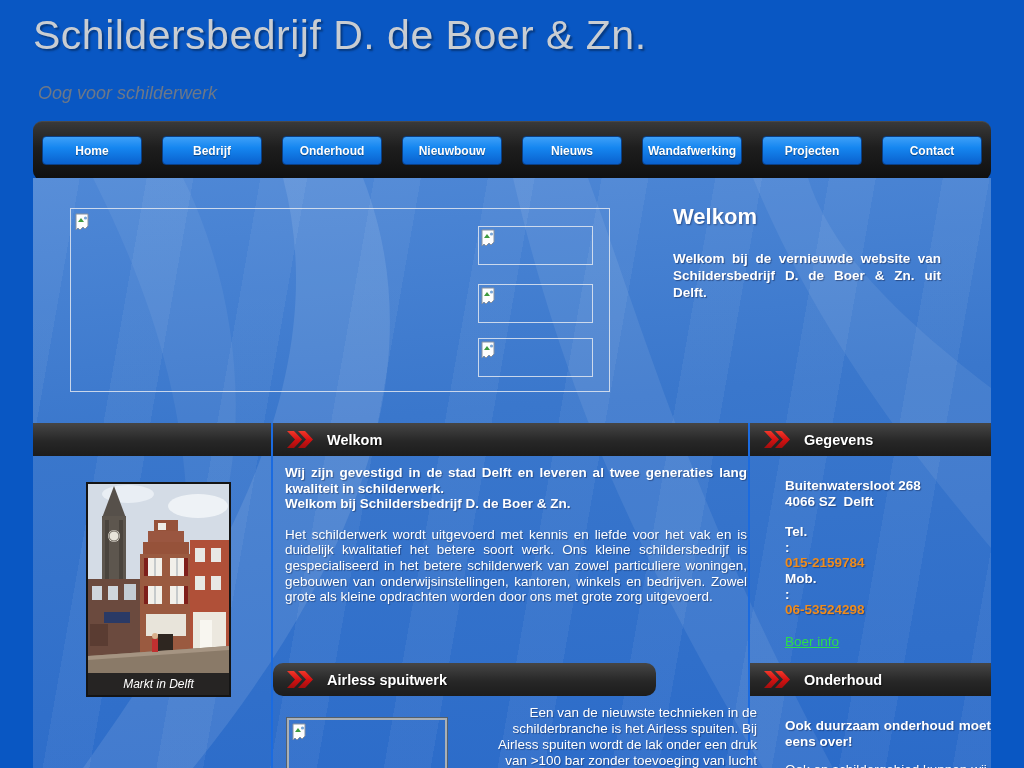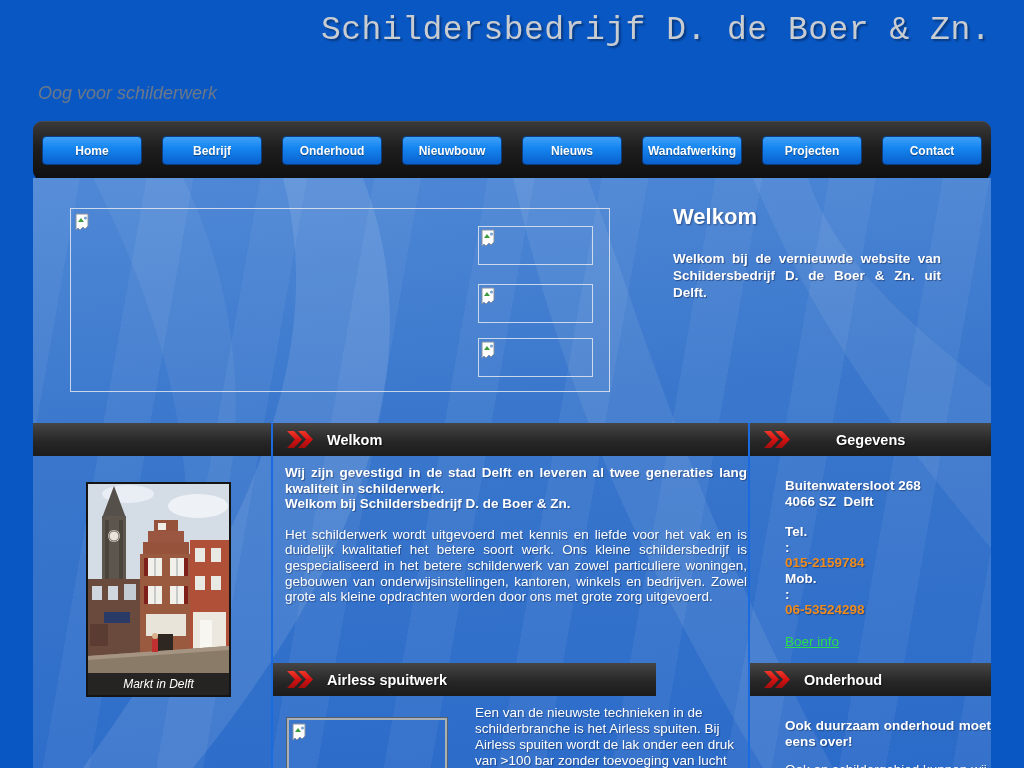--- a/index.html
+++ b/index.html
@@ -5,23 +5,23 @@
   html,body{margin:0;padding:0;}
   body{
     width:1024px;height:768px;overflow:hidden;position:relative;
     background:#0957C3;
     font-family:"Liberation Sans","DejaVu Sans",sans-serif;
   }
   .abs{position:absolute;}
 
   
   .page-title{
-    left:33px;top:12px;width:958px;text-align:right;
-    font-family:Liberation Mono, monospace;
-    font-size:33px;color:#C9CDD2;letter-spacing:.5px;
+    left:33px;top:12px;width:958px;text-align:left;
+    font-family:Liberation Sans, sans-serif;
+    font-size:41px;color:#C9CDD2;letter-spacing:.5px;
     text-shadow:2px 2px 2px rgba(0,0,0,.35);
   }
   .tagline{
     left:38px;top:83px;font-size:18px;font-style:italic;color:#6D7888;
   }
 
   
   .navbar{
     left:33px;top:121px;width:958px;height:59px;box-sizing:border-box;
     background:linear-gradient(#3a3a3a,#1e1e1e 45%,#0f0f0f);
@@ -115,21 +115,21 @@
     display:inline-block;margin-top:16px;color:#2BDE4B;
     text-decoration:underline;cursor:pointer;text-shadow:none;
   }
 
   
   .airless-img{
     left:254px;top:540px;width:160px;height:90px;z-index:2;
     border:2px solid #a9b0b6;box-shadow:0 0 0 1px #55606c;
     box-sizing:border-box;
   }
-  .airless-text{left:442px;top:527px;width:282px;}
+  .airless-text{left:442px;top:527px;width:282px;text-align:right;}
   .onderhoud-col{left:752px;top:540px;width:206px;}
   .onderhoud-col .clipped{margin-top:13px;font-weight:normal;}
 </style>
 </head>
 <body>
 
 <svg width="0" height="0" style="position:absolute">
   <defs>
     <linearGradient id="rg" x1="0" y1="0" x2="0" y2="1">
       <stop offset="0" stop-color="#f0382a"></stop>
@@ -200,21 +200,21 @@
   </div>
 
   <div class="abs hdr-cell" style="left:0;top:245px;width:238px;"></div>
   <div class="abs hdr-cell" style="left:240px;top:245px;width:475px;">
     <svg width="28" height="17" viewBox="0 0 28 17">
       <polygon points="1,0 8,0 16,8.5 8,17 1,17 9,8.5" fill="url(#rg)"></polygon>
       <polygon points="12,0 19,0 27,8.5 19,17 12,17 20,8.5" fill="url(#rg)"></polygon>
     </svg>
     <span class="hdr-label">Welkom</span>
   </div>
-  <div class="abs hdr-cell" style="left:717px;top:245px;width:241px;gap:32px;">
+  <div class="abs hdr-cell" style="left:717px;top:245px;width:241px;">
     <svg width="28" height="17" viewBox="0 0 28 17">
       <polygon points="1,0 8,0 16,8.5 8,17 1,17 9,8.5" fill="url(#rg)"></polygon>
       <polygon points="12,0 19,0 27,8.5 19,17 12,17 20,8.5" fill="url(#rg)"></polygon>
     </svg>
     <span class="hdr-label">Gegevens</span>
   </div>
 
   <div class="abs photo-frame">
     <svg width="141" height="211" viewBox="0 0 141 211">
       <rect x="0" y="0" width="141" height="211" fill="#d4dce6"></rect>
@@ -289,21 +289,21 @@
       <span class="gval">015-2159784</span>
     </div>
     <div class="grow">
       <span class="glabel">Mob.</span>
       <span class="gcolon">:</span>
       <span class="gval">06-53524298</span>
     </div>
     <span class="meer-info">Boer info</span>
   </div>
 
-  <div class="abs hdr-cell" style="left:240px;top:485px;width:383px;">
+  <div class="abs hdr-cell" style="left:240px;top:485px;width:383px;border-radius:10px;">
     <svg width="28" height="17" viewBox="0 0 28 17">
       <polygon points="1,0 8,0 16,8.5 8,17 1,17 9,8.5" fill="url(#rg)"></polygon>
       <polygon points="12,0 19,0 27,8.5 19,17 12,17 20,8.5" fill="url(#rg)"></polygon>
     </svg>
     <span class="hdr-label">Airless spuitwerk</span>
   </div>
   <div class="abs hdr-cell" style="left:717px;top:485px;width:241px;">
     <svg width="28" height="17" viewBox="0 0 28 17">
       <polygon points="1,0 8,0 16,8.5 8,17 1,17 9,8.5" fill="url(#rg)"></polygon>
       <polygon points="12,0 19,0 27,8.5 19,17 12,17 20,8.5" fill="url(#rg)"></polygon>

